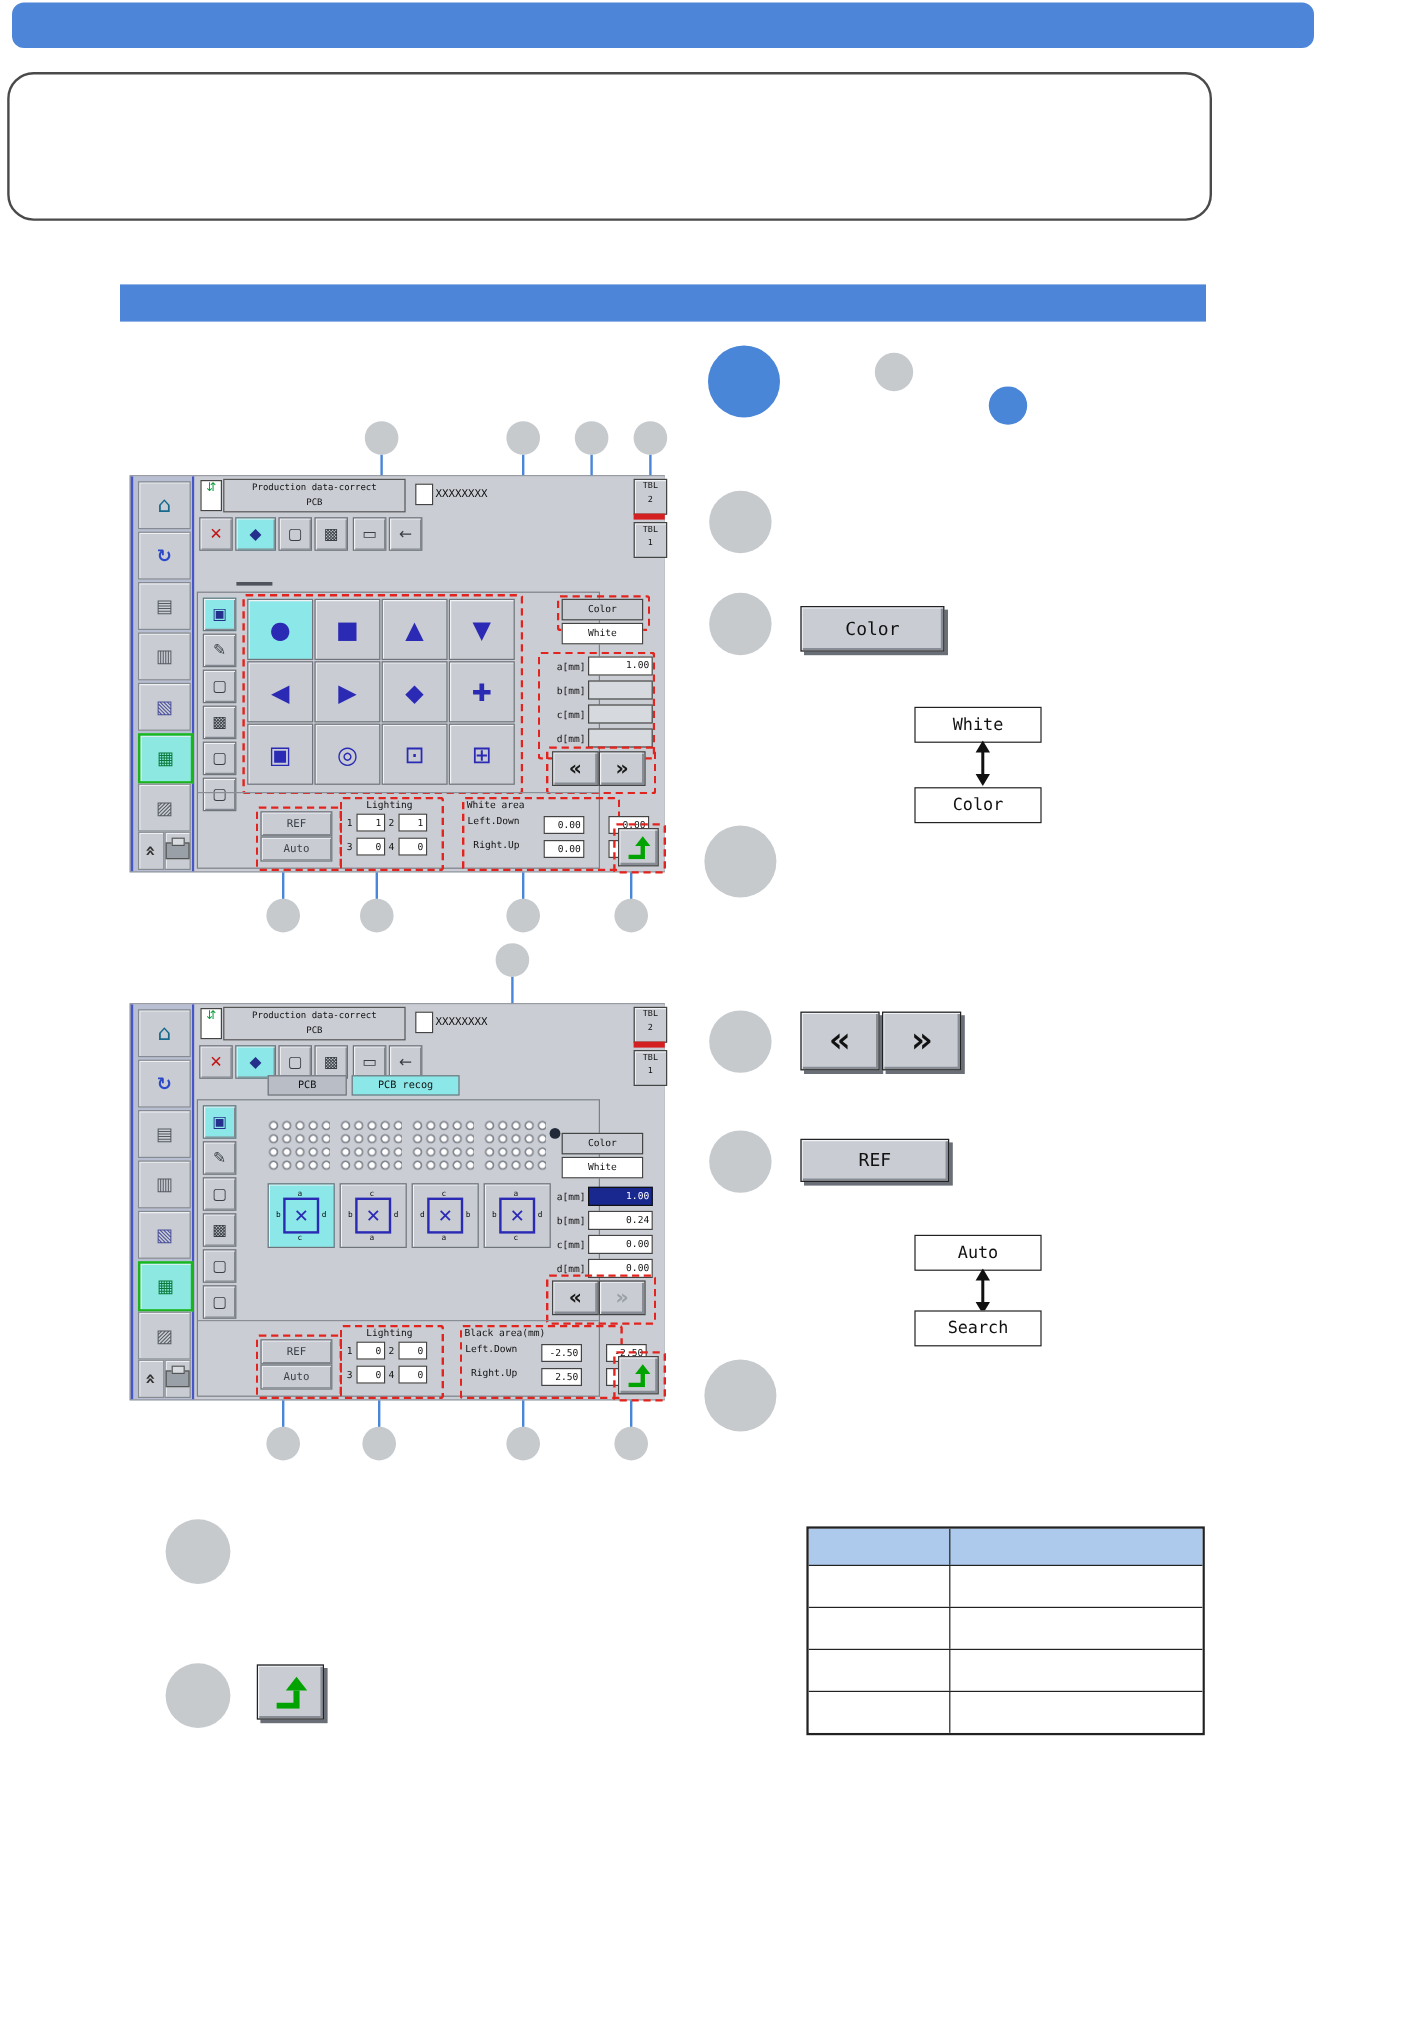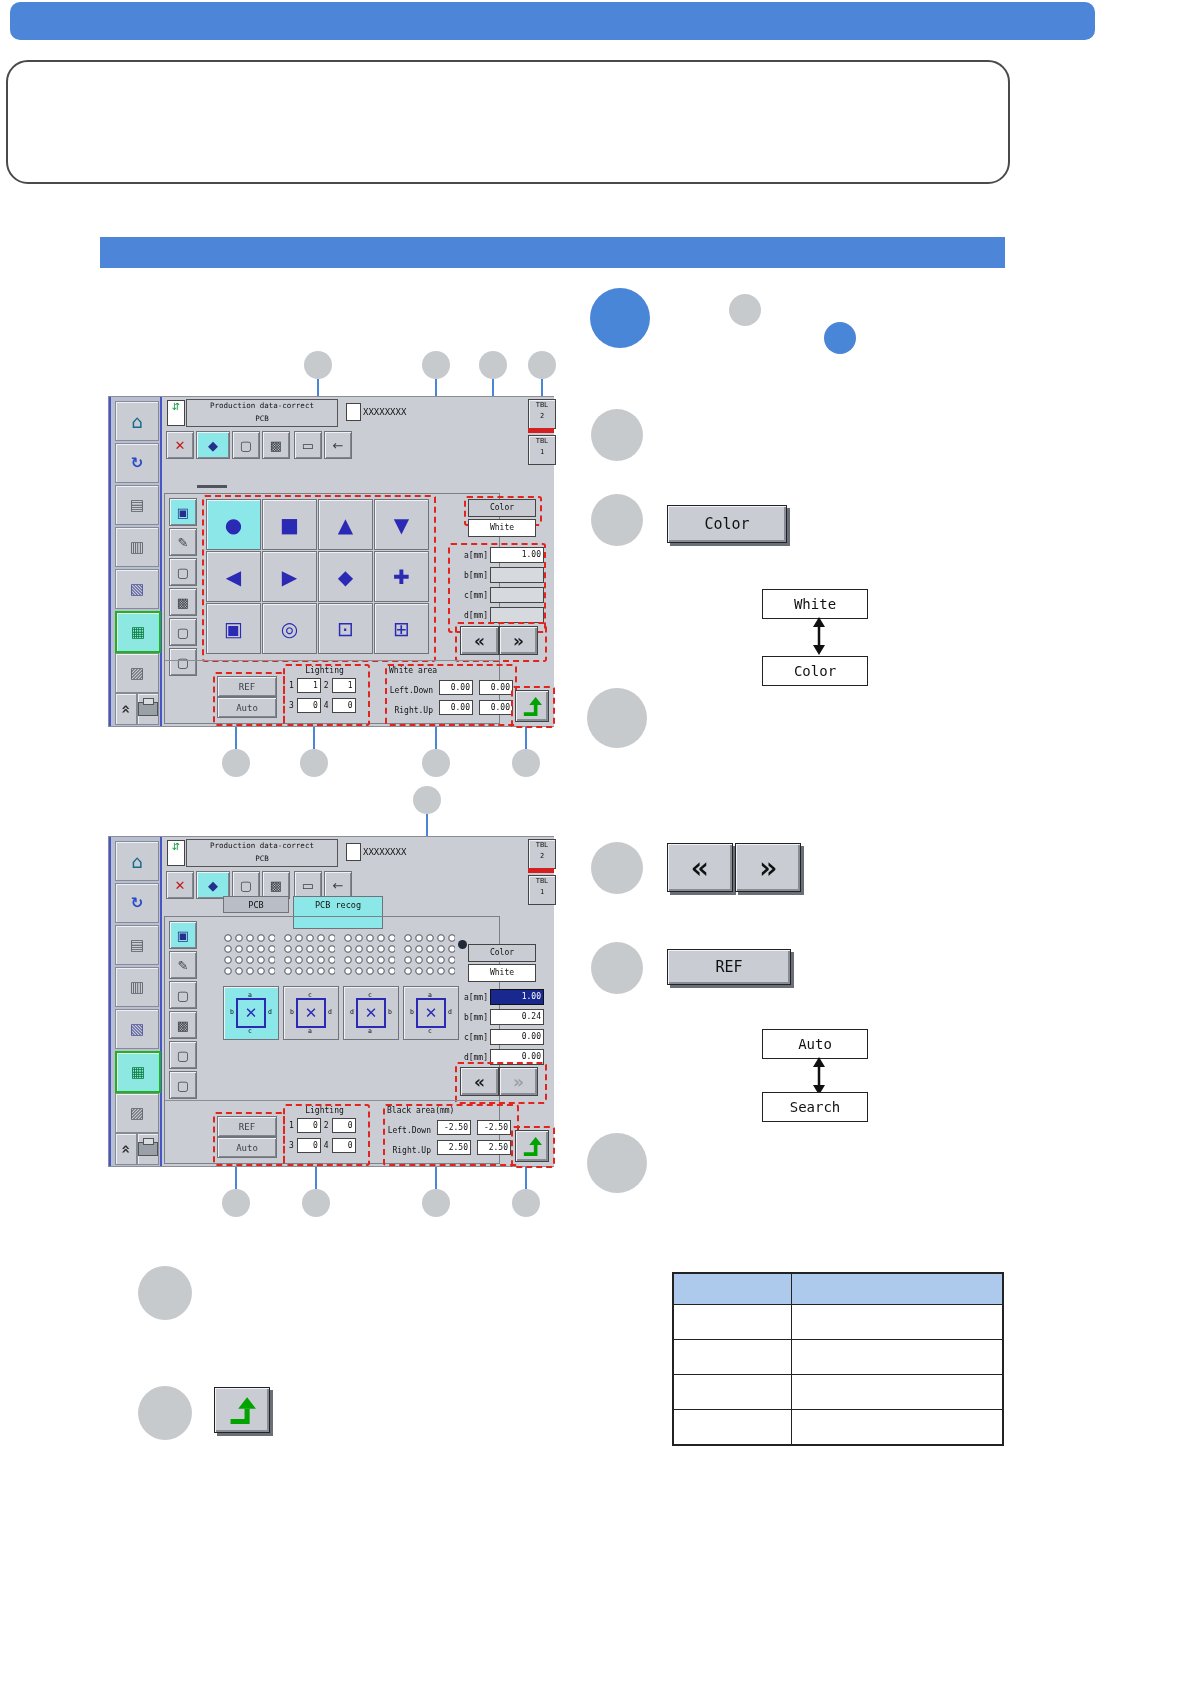--- a/index.html
+++ b/index.html
@@ -43,21 +43,21 @@
   .lbl8{font:8px "DejaVu Sans Mono",monospace;color:#111}
   .drow{position:absolute;display:flex;gap:2px;align-items:center}
   .dlbl{display:inline-block;width:36px;text-align:right;font:8px "DejaVu Sans Mono",monospace}
   .dval{display:inline-block;width:48px;height:14px;background:#fff;border:1px solid #444;
         font:8px/14px "DejaVu Sans Mono",monospace;text-align:right;padding:0 2px;box-sizing:content-box}
   .dval.dis{background:#d6dade}
   .dval.sel{background:#18288e;color:#fff;border-color:#111}
   .lrow{position:absolute;display:flex;gap:3px;align-items:center}
   .ibox{display:inline-block;width:18px;height:13px;background:#fff;border:1px solid #444;
         font:8px/13px "DejaVu Sans Mono",monospace;text-align:right;padding:0 2px}
-  .srow{position:absolute;display:flex;gap:6px;align-items:flex-end}
+  .srow{position:absolute;display:flex;gap:20px;align-items:flex-start}
   .slbl{display:inline-block;width:44px;text-align:right;font:8px "DejaVu Sans Mono",monospace}
   .sbox{display:inline-block;width:28px;height:13px;background:#fff;border:1px solid #444;
         font:8px/13px "DejaVu Sans Mono",monospace;text-align:right;padding:0 2px}
   .chevbtn{position:absolute;background:#c9cdd3;border:1px solid #444;
            box-shadow:inset 1px 1px 0 #f0f2f6,inset -2px -2px 0 #888c94;
            display:flex;align-items:center;justify-content:center;
            font-weight:bold;color:#1a1a1a;font-family:"DejaVu Sans",sans-serif}
   .greenbtn{position:absolute;background:#c9cdd3;border:1px solid #444;
             box-shadow:inset 1px 1px 0 #f0f2f6,inset -2px -2px 0 #888c94;
             display:flex;align-items:center;justify-content:center}
@@ -384,21 +384,21 @@
           <span>▩</span>
         </div>
       <div class="uibtn" style="left:132px;top:34px;width:26px;height:26px">
           <span>▭</span>
         </div>
       <div class="uibtn" style="left:162px;top:34px;width:26px;height:26px">
           <span>←</span>
         </div>
 
       <div class="tab" style="left:61px;top:59px;width:66px;height:17px;background:#b8bdc6">PCB</div>
-      <div class="tab" style="left:131px;top:59px;width:90px;height:33px;background:#8ce8e8">PCB recog</div>
+      <div class="tab" style="left:131px;top:59px;width:90px;height:17px;background:#8ce8e8">PCB recog</div>
 
       <div class="panel" style="left:2px;top:79px;width:336px;height:248px"></div>
       <div class="uibtn cyan" style="left:7px;top:84px;width:26px;height:26px">
           <span style="color:#24308c">▣</span>
         </div>
       <div class="uibtn" style="left:7px;top:114px;width:26px;height:26px">
           <span>✎</span>
         </div>
       <div class="uibtn" style="left:7px;top:144px;width:26px;height:26px">
           <span>▢</span>

